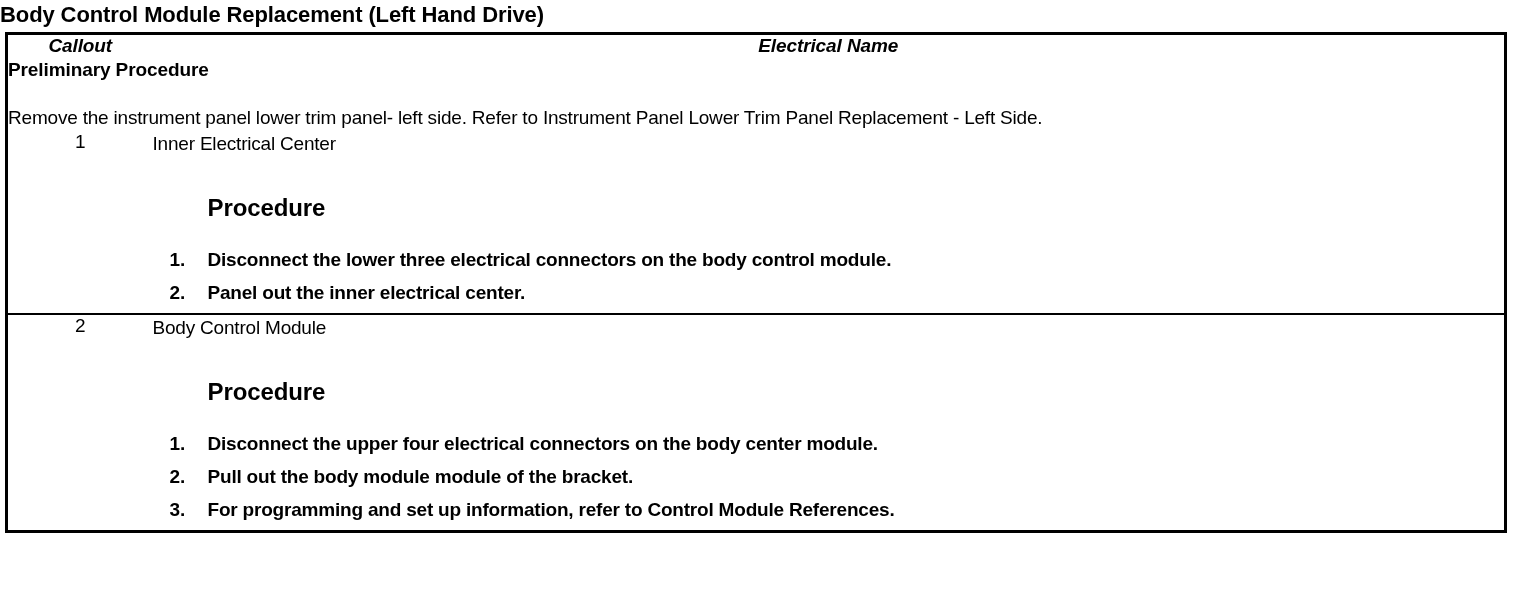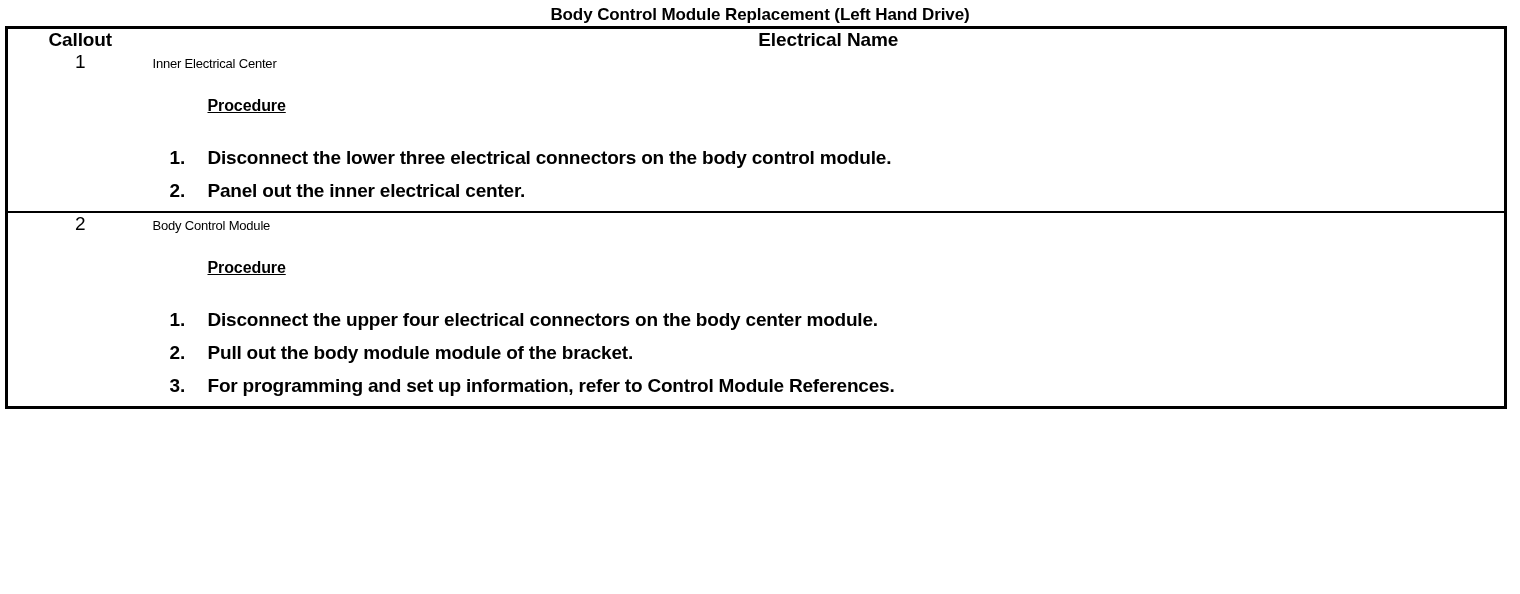--- a/index.html
+++ b/index.html
@@ -17,25 +17,25 @@
   }
 
   .page {
     position: relative;
     width: 1520px;
     height: 594px;
     box-sizing: border-box;
   }
 
   .doc-title {
-    text-align: center;
-    font-size: 17px;
+    font-size: 22px;
     font-weight: bold;
     line-height: 22px;
     padding-top: 4px;
+    padding-bottom: 6px;
     letter-spacing: -0.1px;
     white-space: nowrap;
   }
 
   .table-wrap {
     margin: 0 8px 0 5px;
   }
 
   table.proc {
     width: 1502px;
@@ -60,20 +60,21 @@
   
   .hdr-cell {
     text-align: center;
     font-size: 19px;
     font-weight: bold;
     line-height: 22px;
     padding: 8px 4px 9px 4px;
     border-bottom: 3px solid #000;
     letter-spacing: -0.1px;
     white-space: nowrap;
+    font-style: italic;
   }
   .hdr-callout {
     border-right: 2px solid #000;
   }
 
   
   .prelim-cell {
     padding: 6px 6px 8px 5px;
     border-bottom: 2px solid #000;
   }
@@ -103,34 +104,33 @@
   .row-divider .callout-cell,
   .row-divider .name-cell {
     border-bottom: 2px solid #000;
   }
 
   .name-cell {
     padding: 4px 6px 6px 5px;
   }
 
   .component-name {
-    font-size: 13px;
+    font-size: 19px;
     line-height: 26px;
     letter-spacing: -0.2px;
     white-space: nowrap;
   }
 
   .procedure-head {
-    font-size: 16px;
-    font-weight: bold;
-    line-height: 26px;
-    margin-top: 16px;
+    font-size: 24px;
+    font-weight: bold;
+    line-height: 26px;
+    margin-top: 38px;
     margin-left: 55px;
     letter-spacing: -0.1px;
-    text-decoration: underline;
   }
 
   ol.steps {
     list-style: none;
     margin: 22px 0 4px 0;
     padding: 0;
     counter-reset: step;
     font-weight: bold;
   }
   ol.steps li {
@@ -165,20 +165,26 @@
         <col class="c-name">
       </colgroup>
       <thead>
         <tr>
           <th class="hdr-cell hdr-callout">Callout</th>
           <th class="hdr-cell">Electrical Name</th>
         </tr>
       </thead>
       <tbody>
 
+        <tr>
+          <td class="prelim-cell" colspan="2">
+            <div class="prelim-title">Preliminary Procedure</div>
+            <div class="prelim-text">Remove the instrument panel lower trim panel- left side. Refer to Instrument Panel Lower Trim Panel Replacement - Left Side.</div>
+          </td>
+        </tr>
 
         <tr class="row-divider">
           <td class="callout-cell">1</td>
           <td class="name-cell">
             <div class="component-name">Inner Electrical Center</div>
             <div class="procedure-head">Procedure</div>
             <ol class="steps">
               <li>Disconnect the lower three electrical connectors on the body control module.</li>
               <li>Panel out the inner electrical center.</li>
             </ol>

